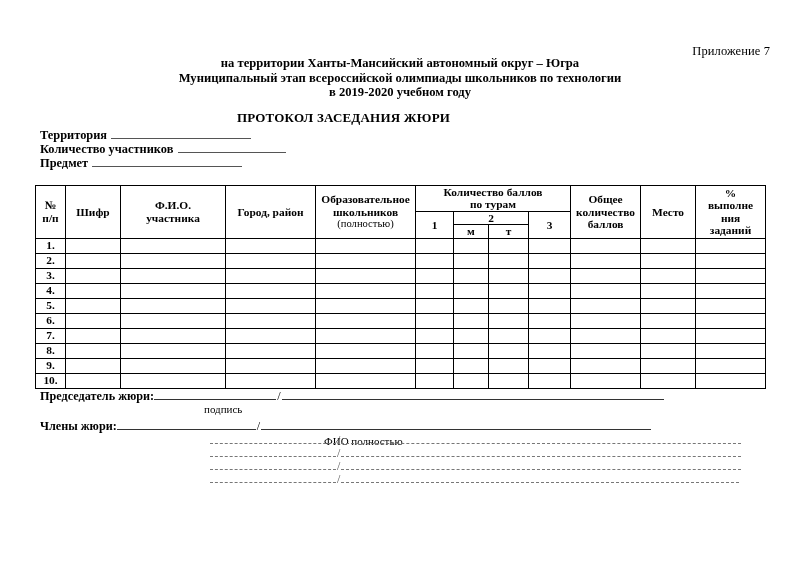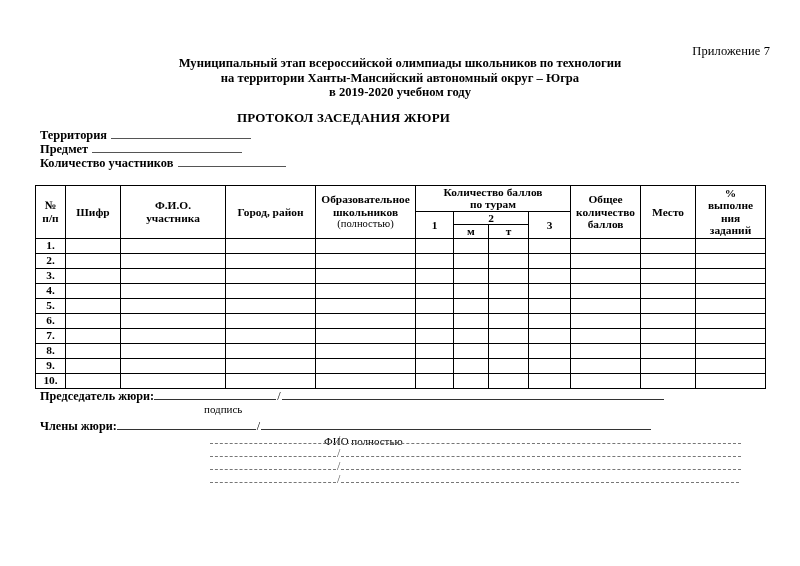--- a/index.html
+++ b/index.html
@@ -217,39 +217,39 @@
   .dash-row .slash-d { font-weight: 400; color: #555; padding: 0 1px; }
 </style>
 </head>
 <body>
 
 <div class="page">
 
   <div class="appendix">Приложение 7</div>
 
   <div class="title-block">
+    <span class="tline">на территории Ханты-Мансийский автономный округ – Югра</span>
     <span class="tline">Муниципальный этап всероссийской олимпиады школьников по технологии</span>
-    <span class="tline">на территории Ханты-Мансийский автономный округ – Югра</span>
     <span class="tline">в 2019-2020 учебном году</span>
   </div>
 
   <div class="protocol-title">ПРОТОКОЛ ЗАСЕДАНИЯ ЖЮРИ</div>
 
   <div class="fields">
     <div class="field-row">
       <span class="field-label">Территория</span>
       <span class="rule w1"></span>
     </div>
     <div class="field-row">
+      <span class="field-label">Количество участников</span>
+      <span class="rule w4"></span>
+    </div>
+    <div class="field-row">
       <span class="field-label">Предмет</span>
       <span class="rule w3"></span>
-    </div>
-    <div class="field-row">
-      <span class="field-label">Количество участников</span>
-      <span class="rule w4"></span>
     </div>
   </div>
 
   <table class="protocol">
     <colgroup>
       <col style="width:30px">
       <col style="width:55px">
       <col style="width:105px">
       <col style="width:90px">
       <col style="width:100px">

